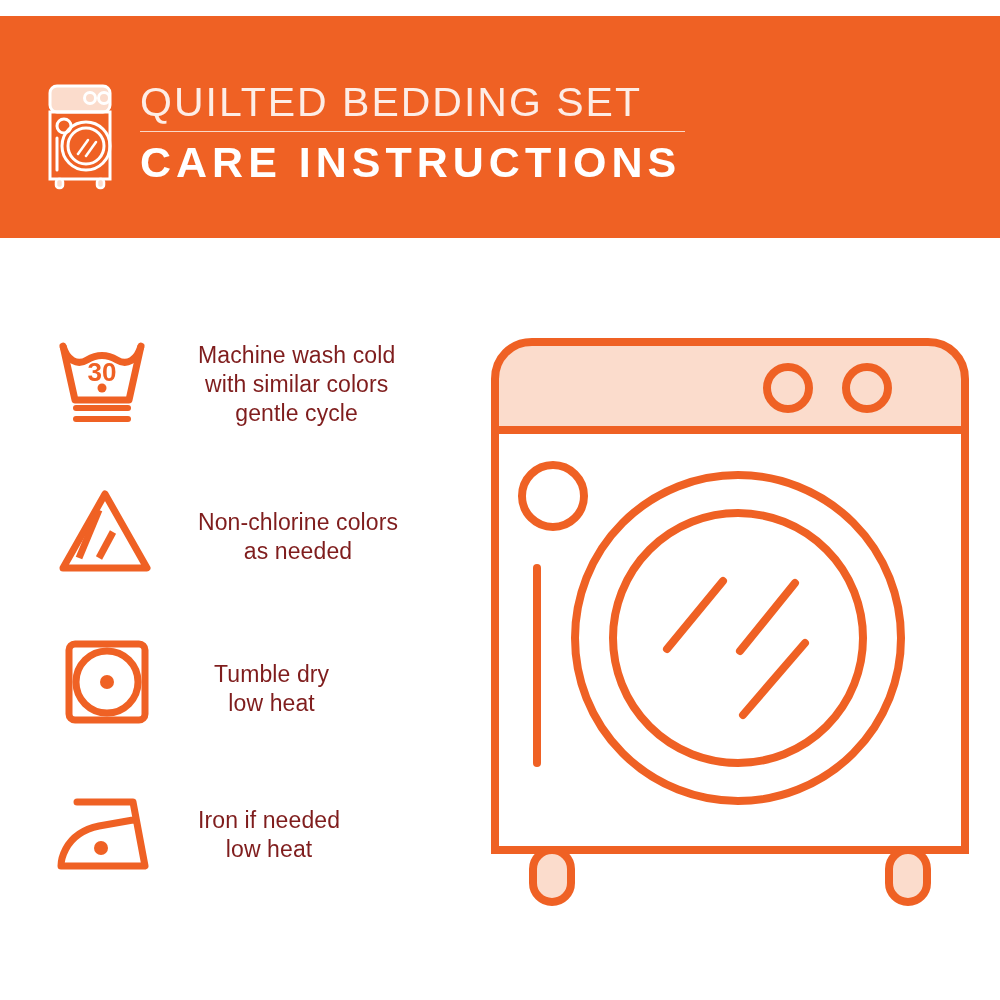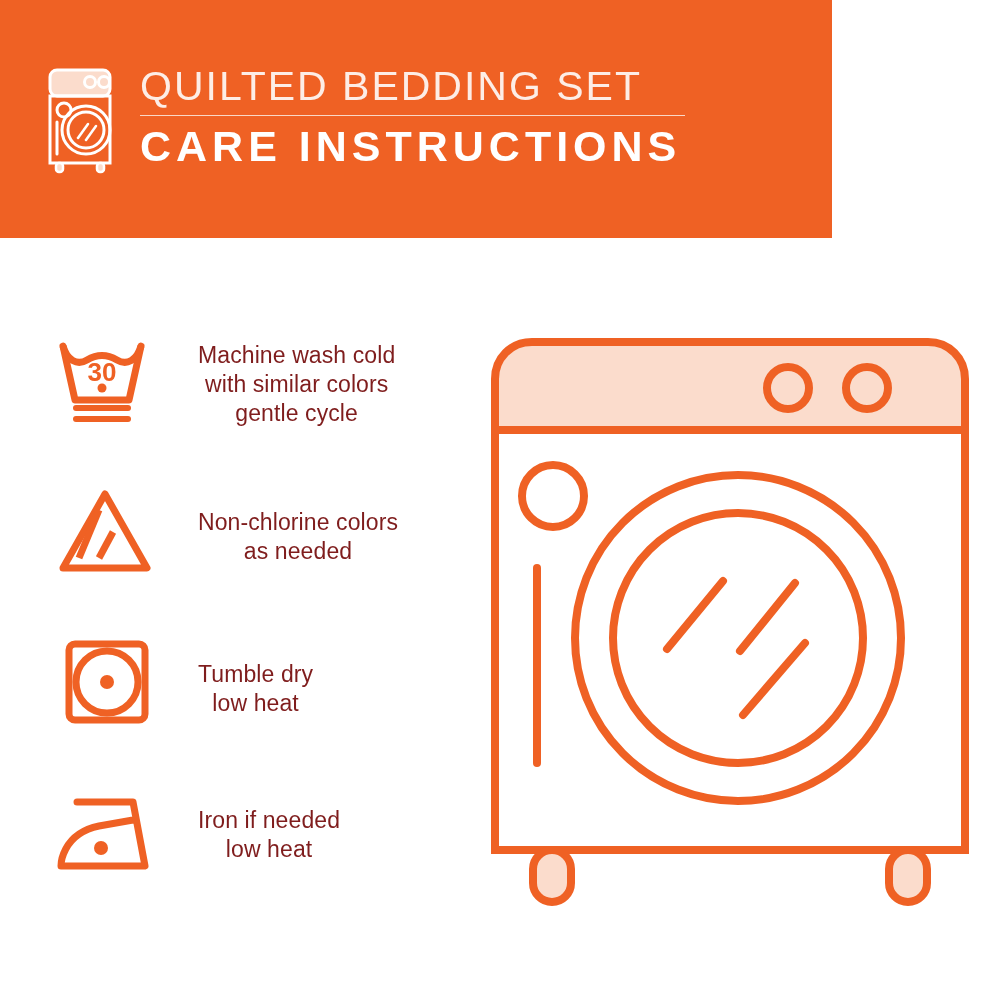--- a/index.html
+++ b/index.html
@@ -11,22 +11,22 @@
     width: 1000px;
     height: 1000px;
     font-family: "Liberation Sans", sans-serif;
     overflow: hidden;
     position: relative;
   }
 
   
   .header {
     position: absolute;
-    left: 0; top: 0;
-    width: 832px;
+    left: 0; top: 16px;
+    width: 1000px;
     height: 238px;
     background: #EF6124;
     box-sizing: border-box;
   }
   .header-inner {
     position: absolute;
     left: 42px;
     top: 62px;
     display: flex;
     align-items: flex-start;
@@ -86,21 +86,21 @@
   .care-row {
     position: absolute;
     left: 0;
     display: flex;
     align-items: flex-start;
     width: 420px;
     text-align: center;
   }
   .care-row.r0 { top: 0px; }
   .care-row.r1 { top: 148px; }
-  .care-row.r2 { top: 298px; }
+  .care-row.r2 { top: 298px; gap: 16px; }
   .care-row.r3 { top: 450px; }
 
   .care-icon {
     width: 122px;
     flex: none;
     display: flex;
     justify-content: center;
     align-items: flex-start;
   }
   .care-text {

